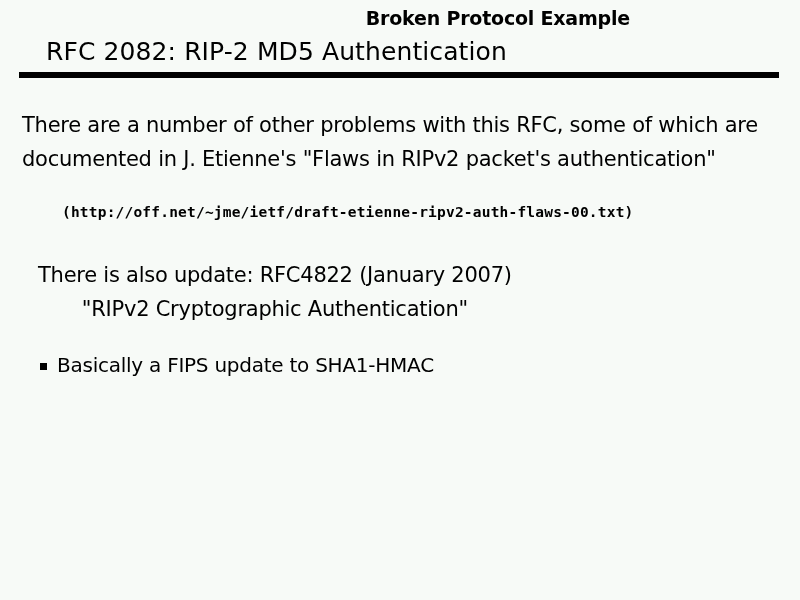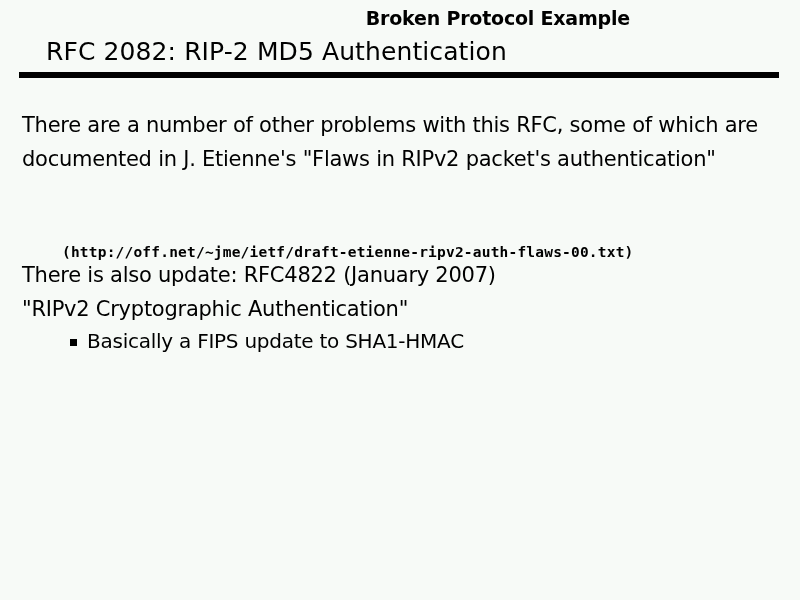--- a/index.html
+++ b/index.html
@@ -84,47 +84,48 @@
 
   .url-line {
     position: absolute;
     top: 104px;
     left: 62px;
     font-family: "DejaVu Sans Mono", monospace;
     font-size: 14.5px;
     font-weight: bold;
     letter-spacing: 0.2px;
     white-space: nowrap;
-    margin-top: 40px;
   }
 
   .para-block-2 {
     position: absolute;
     top: 158px;
-    left: 0;
+    left: 16px;
+    text-align: center;
   }
 
   .bullets {
     position: absolute;
     top: 226px;
     left: 0;
     margin: 0;
     padding: 0;
     list-style: none;
   }
 
   .bullet-item {
     display: flex;
     align-items: flex-start;
     font-family: "DejaVu Sans", sans-serif;
     font-size: 20px;
     line-height: 31px;
-    padding-left: 70px;
+    padding-left: 40px;
     letter-spacing: -0.25px;
     white-space: nowrap;
+    margin-top: 24px;
   }
 
   .bullet-marker {
     display: inline-block;
     width: 7px;
     height: 7px;
     background: #000000;
     margin-top: 13px;
     margin-right: 10px;
     flex: 0 0 auto;

